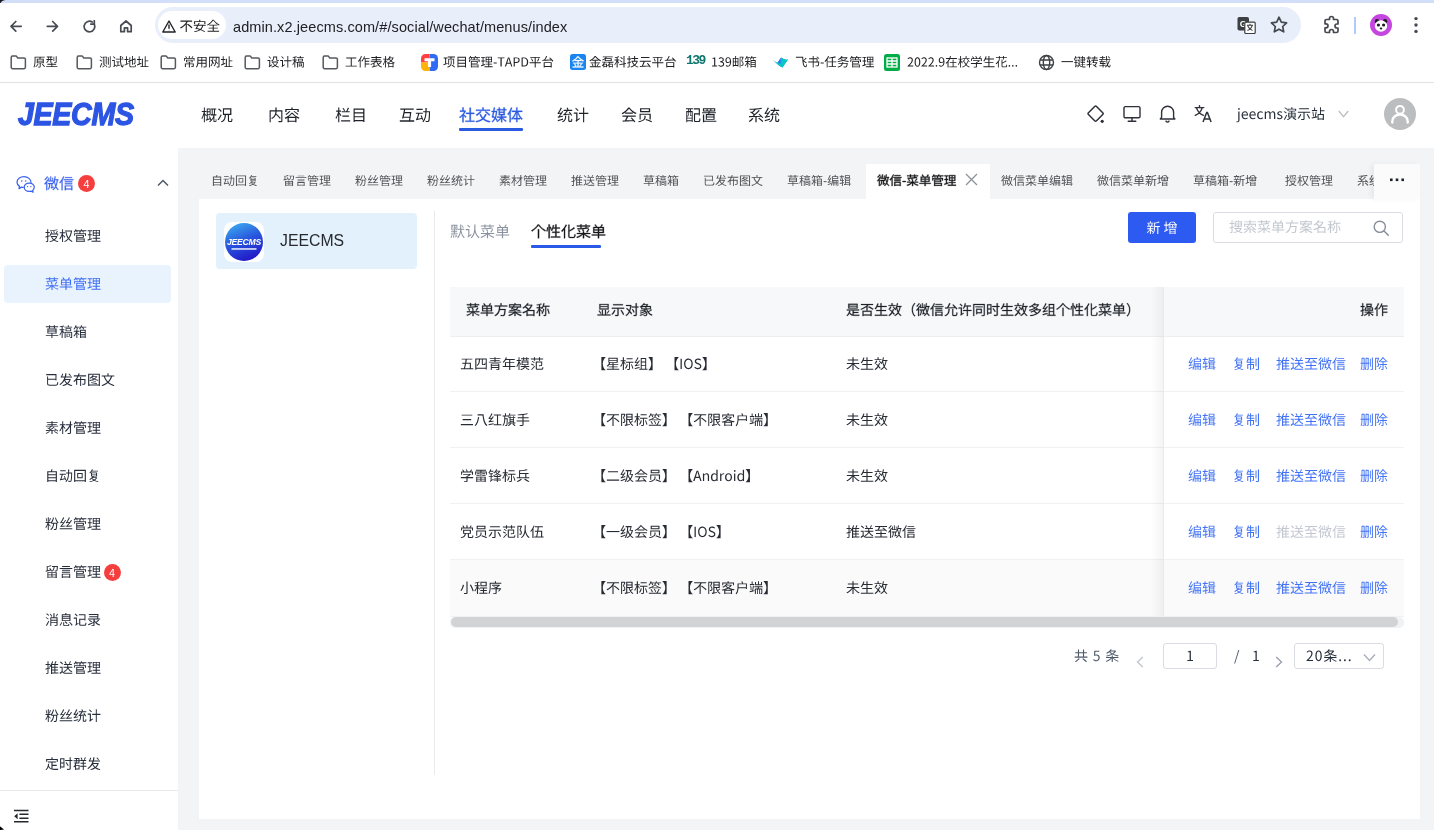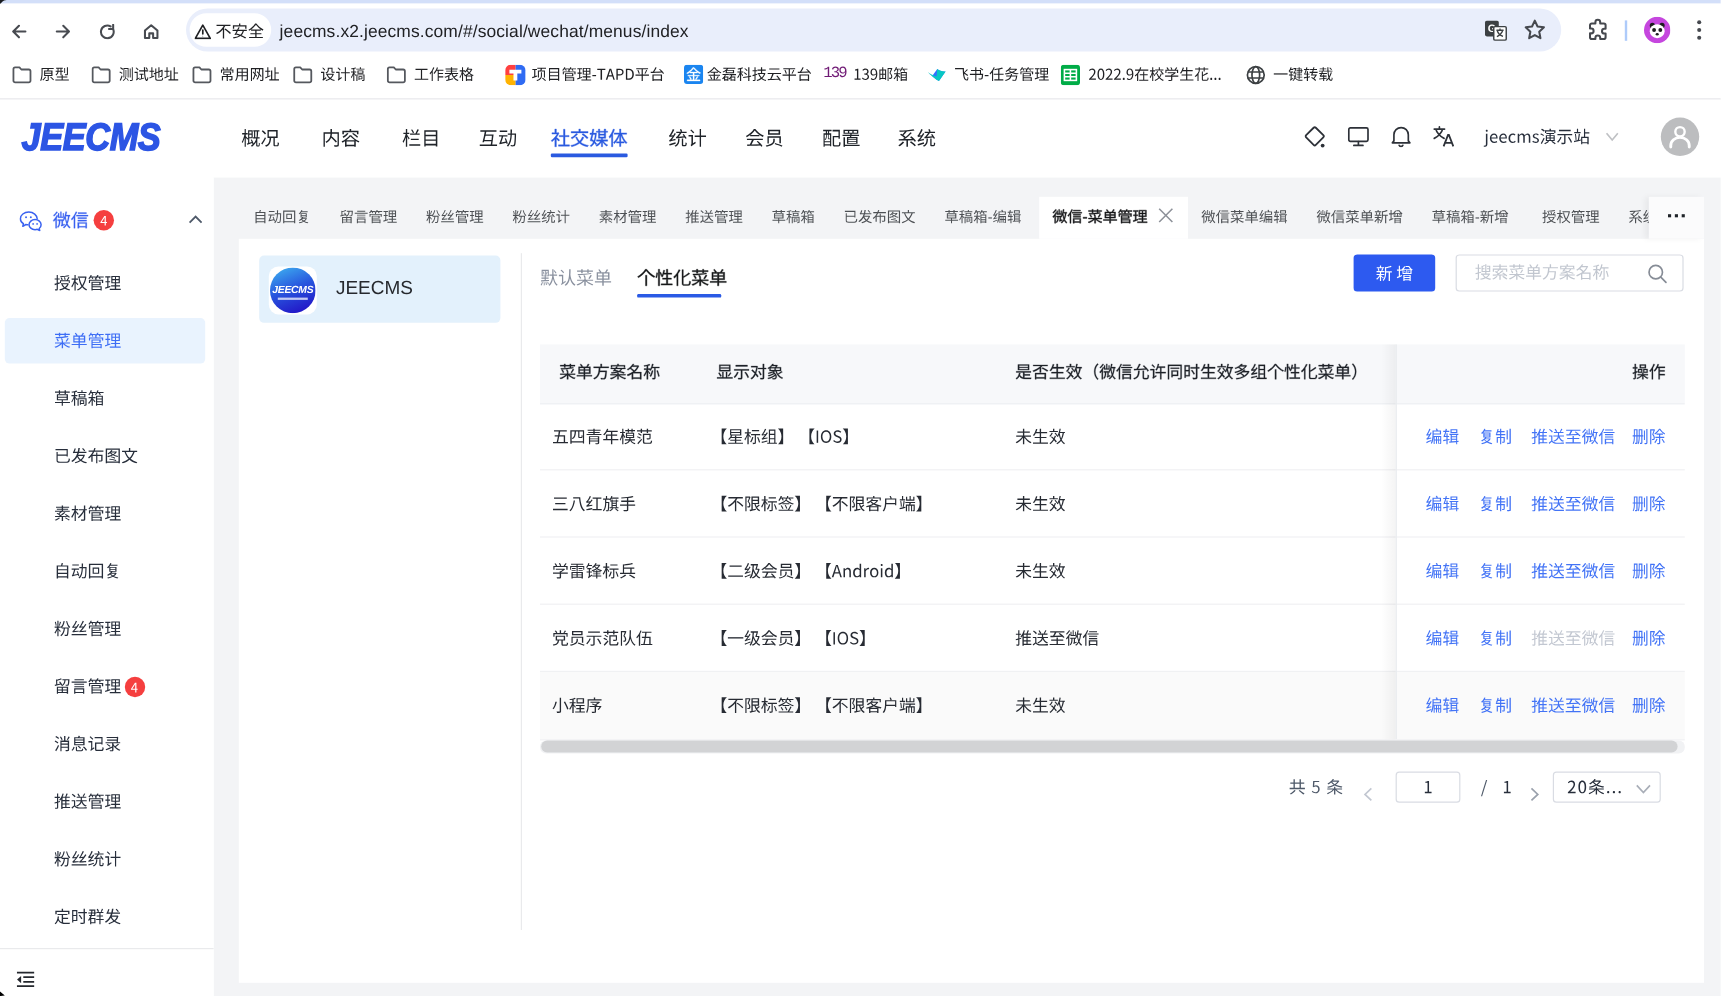--- a/index.html
+++ b/index.html
@@ -23,21 +23,21 @@
 <path d="M110.8 5.5L116 1l5.2 4.5v6.2h-3.6v-3.9h-3.2v3.9h-3.6z"></path>
 </svg>
 
 <div class="abs" style="left:155px;top:7px;width:1146px;height:36px;border-radius:18px;background:#e9eefb"></div>
 <div class="abs" style="left:158px;top:11px;width:68px;height:28px;border-radius:14px;background:#fff"></div>
 <svg class="abs" style="left:162px;top:20px" width="14" height="13" viewBox="0 0 14 13" fill="none" stroke="#202124" stroke-width="1.4" stroke-linejoin="round">
 <path d="M7 1L13.2 12H.8z"></path>
     <path d="M7 5v3.2" stroke-linecap="round"></path>
     <circle cx="7" cy="10.1" r=".4" fill="#202124" stroke="none"></circle>
 </svg>
-<div class="abs" style="left:233px;top:19px;font-size:14.5px;color:#202124;letter-spacing:.1px">jeecms.x2.jeecms.com/#/social/wechat/menus/index</div>
+<div class="abs" style="left:233px;top:19px;font-size:14.5px;color:#202124;letter-spacing:.1px">admin.x2.jeecms.com/#/social/wechat/menus/index</div>
 
 <svg class="abs" style="left:1237px;top:17px" width="19" height="17" viewBox="0 0 19 17">
 <rect x="0.5" y="0" width="11.5" height="13.5" rx="1.8" fill="#3c4043"></rect>
 <text x="6.2" y="9.8" font-size="9" font-family="Liberation Sans" fill="#fff" text-anchor="middle" font-weight="bold">G</text>
 <rect x="7.8" y="5.2" width="10.4" height="11.3" rx="1" fill="#fff" stroke="#3c4043" stroke-width="1.2"></rect>
 <path d="M10 8.2h6M13 6.8v1.4M10.6 8.2c.5 2 2.9 4.4 4.9 5.2M15.3 8.2c-.5 2-2.9 4.6-4.9 5.4" stroke="#3c4043" stroke-width="1.1" fill="none"></path>
 </svg>
 <svg class="abs" style="left:1269px;top:15px" width="20" height="20" viewBox="0 0 20 20" fill="none" stroke="#46494f" stroke-width="1.7" stroke-linejoin="round">
 <path d="M10 2.2l2.3 4.9 5.3.7-3.9 3.7 1 5.3-4.7-2.6-4.7 2.6 1-5.3L2.4 7.8l5.3-.7z"></path>
 </svg>
@@ -83,21 +83,21 @@
 <svg class="abs" style="left:421px;top:54px" width="17" height="17" viewBox="0 0 17 17">
 <path d="M8.5 0h4A4.5 4.5 0 0 1 17 4.5v8a4.5 4.5 0 0 1-4.5 4.5h-4z" fill="#2f6bf3"></path>
 <path d="M8.5 0h-4A4.5 4.5 0 0 0 0 4.5v4h8.5z" fill="#ff4040"></path>
 <path d="M0 8.5v4A4.5 4.5 0 0 0 4.5 17h4V8.5z" fill="#ffb302"></path>
 <path d="M3.5 4.2h10v3H10.1V13H6.9V7.2H3.5z" fill="#fff"></path>
 </svg>
 <svg class="abs" style="left:570px;top:54px" width="16" height="16" viewBox="0 0 16 16">
     <rect width="16" height="16" rx="2.5" fill="#1a85f0"></rect>
     <g id="jin"></g>
   </svg>
-<div class="abs" style="left:686px;top:53px;width:20px;height:17px;font-family:'Liberation Mono',monospace;font-weight:400;font-size:13px;color:#701a75;letter-spacing:-1.5px">139</div>
+<div class="abs" style="left:686px;top:53px;width:20px;height:17px;font-family:'Liberation Mono',monospace;font-weight:700;font-size:13px;color:#0f766e;letter-spacing:-1.5px">139</div>
 <svg class="abs" style="left:772px;top:55px" width="17" height="16" viewBox="0 0 17 16">
     <path d="M1 5c3.5 3.5 7 6.5 9.5 7.5L16 4.5c-2 .5-5-.5-7-2C7.5 4.5 6 7 4.8 8.2 3.5 7 2 6 1 5z" fill="#3370ff"></path>
     <path d="M9 2.5c2 1.5 5 2.5 7 2l-5.5 8C8 11.5 4.5 8.5 1 5c3 2 6 3.5 7.5 3.8z" fill="#00d6b9" opacity=".85"></path>
   </svg>
 <svg class="abs" style="left:884px;top:54px" width="16" height="17" viewBox="0 0 16 17">
     <rect width="16" height="17" rx="2.5" fill="#00ac47"></rect>
     <rect x="3" y="4" width="10" height="9" fill="none" stroke="#fff" stroke-width="1.3"></rect>
     <path d="M3 7h10M3 10h10M8 4v9" stroke="#fff" stroke-width="1.3"></path>
   </svg>
 <svg class="abs" style="left:1038px;top:54px" width="17" height="17" viewBox="0 0 17 17" fill="none" stroke="#3c4043" stroke-width="1.4">

